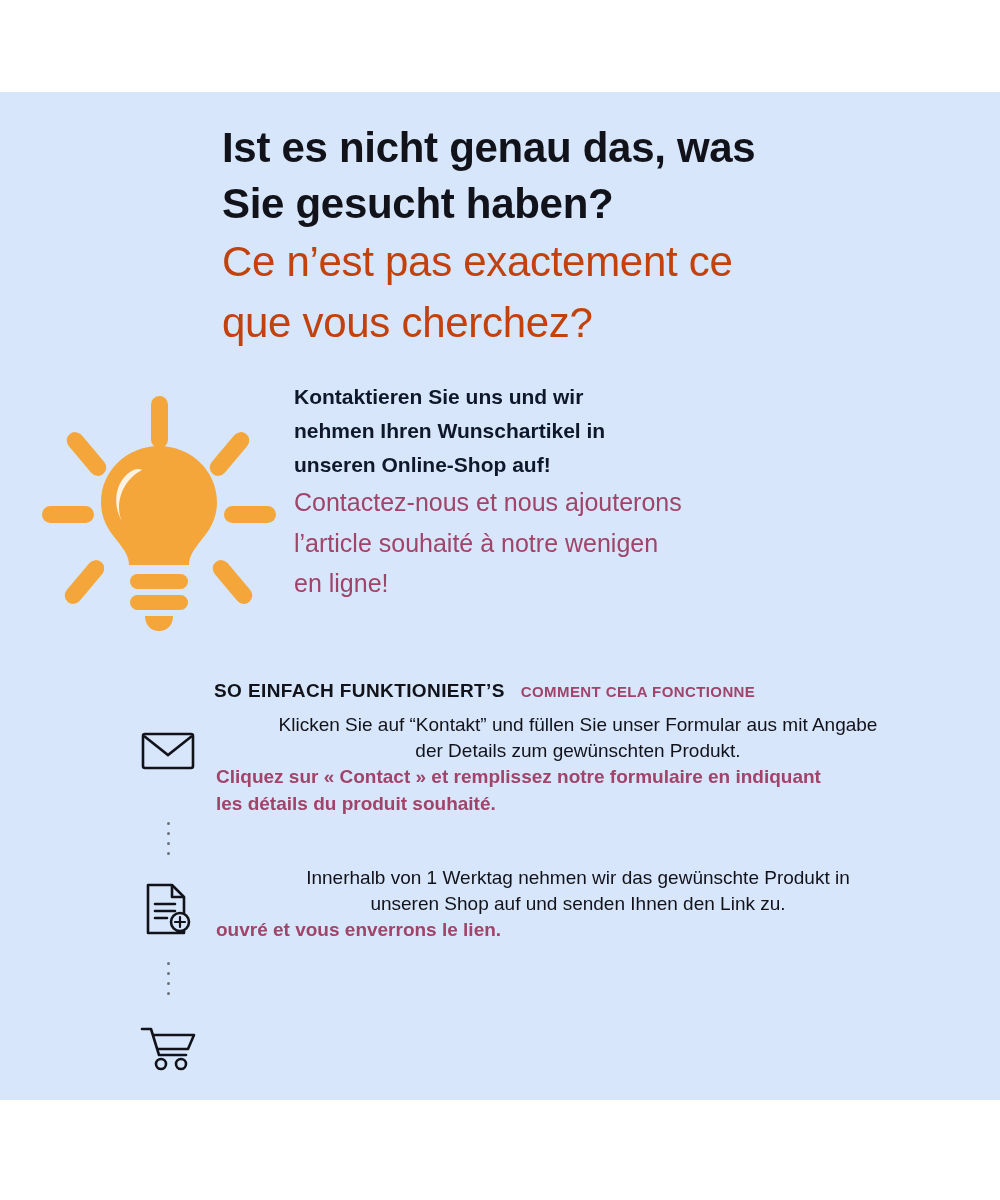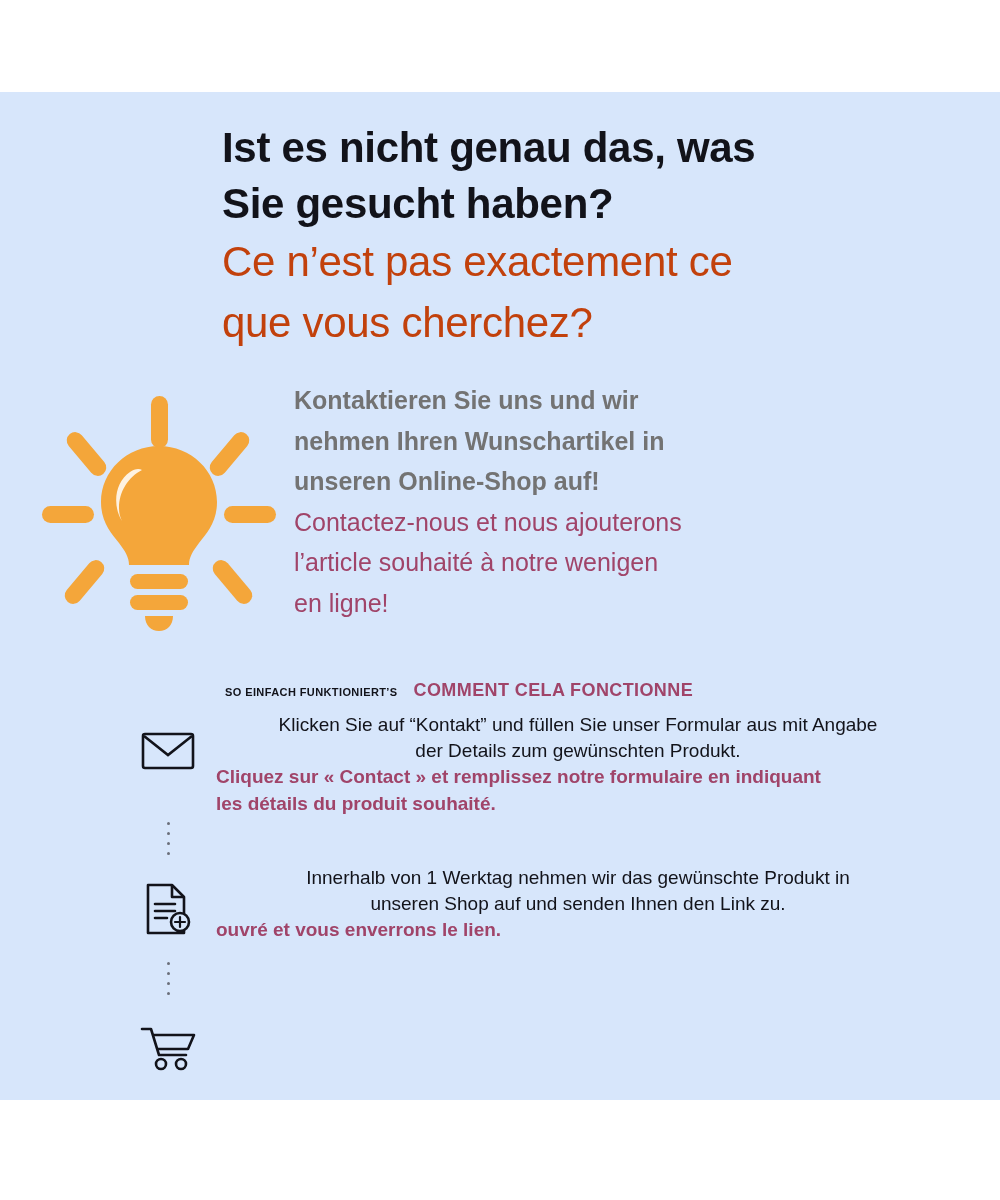--- a/index.html
+++ b/index.html
@@ -52,24 +52,24 @@
     margin: 0;
   }
   
   .intro {
     position: absolute;
     left: 294px;
     top: 380px;
     width: 600px;
   }
   .intro .de {
-    font-size: 25px;
+    font-size: 21px;
     line-height: 1.62;
     font-weight: bold;
-    color: #737373;
+    color: #0f172a;
     margin: 0;
   }
   .intro .fr {
     font-size: 25px;
     line-height: 1.62;
     font-weight: normal;
     color: #a04469;
     margin: 0;
   }
   .lamp {
@@ -82,28 +82,27 @@
   
   .steps-head {
     position: absolute;
     left: 214px;
     top: 680px;
     display: flex;
     align-items: baseline;
     gap: 16px;
   }
   .steps-head .de {
-    font-size: 11px;
+    font-size: 19px;
     font-weight: bold;
     letter-spacing: 0.4px;
     color: #12131a;
-    margin-left: 11px;
   }
   .steps-head .fr {
-    font-size: 18px;
+    font-size: 15px;
     font-weight: bold;
     letter-spacing: 0.4px;
     color: #a04469;
   }
   .steps {
     position: absolute;
     left: 120px;
     top: 708px;
     width: 820px;
   }

